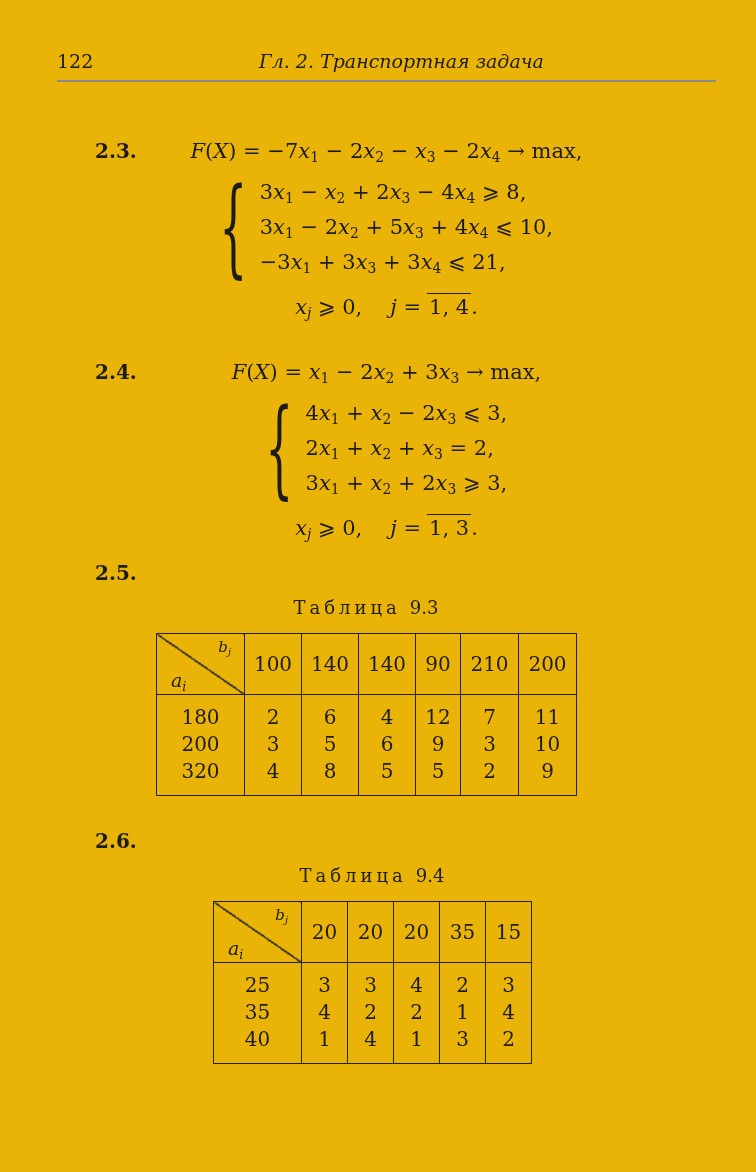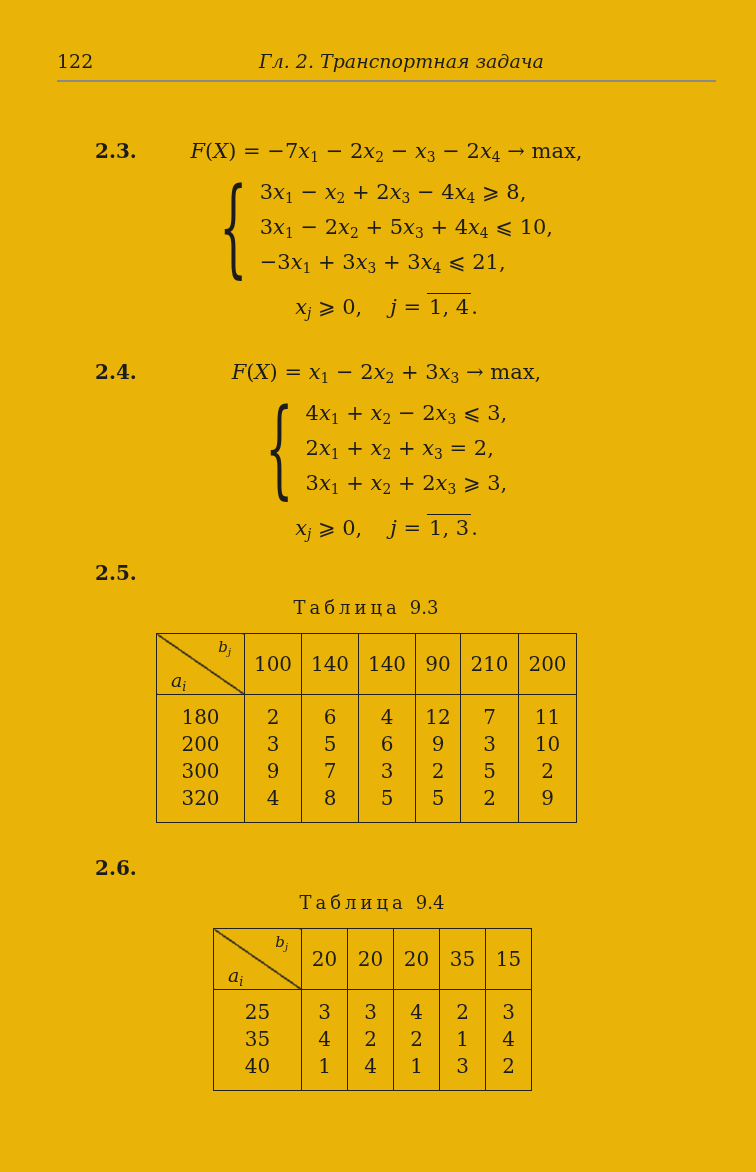--- a/index.html
+++ b/index.html
@@ -173,29 +173,20 @@
           <tr>
             <td>200</td>
             <td>3</td>
             <td>5</td>
             <td>6</td>
             <td>9</td>
             <td>3</td>
             <td>10</td>
           </tr>
           <tr>
-            <td>300</td>
-            <td>9</td>
-            <td>7</td>
-            <td>3</td>
-            <td>2</td>
-            <td>5</td>
-            <td>2</td>
-          </tr>
-          <tr>
             <td>320</td>
             <td>4</td>
             <td>8</td>
             <td>5</td>
             <td>5</td>
             <td>2</td>
             <td>9</td>
           </tr>
         </tbody>
       </table>

